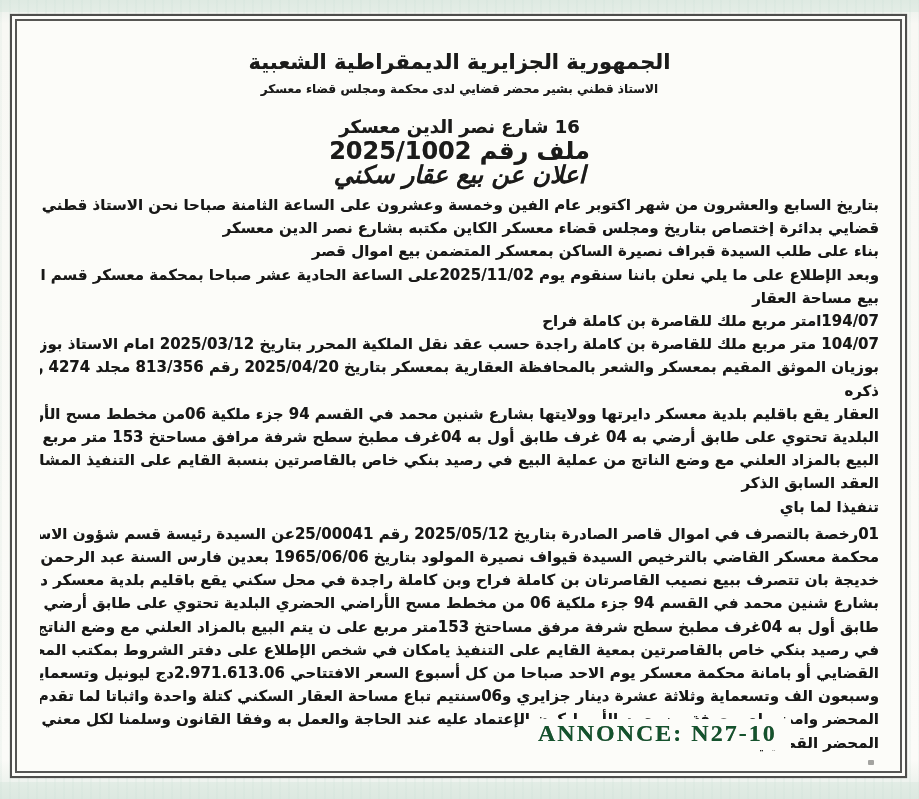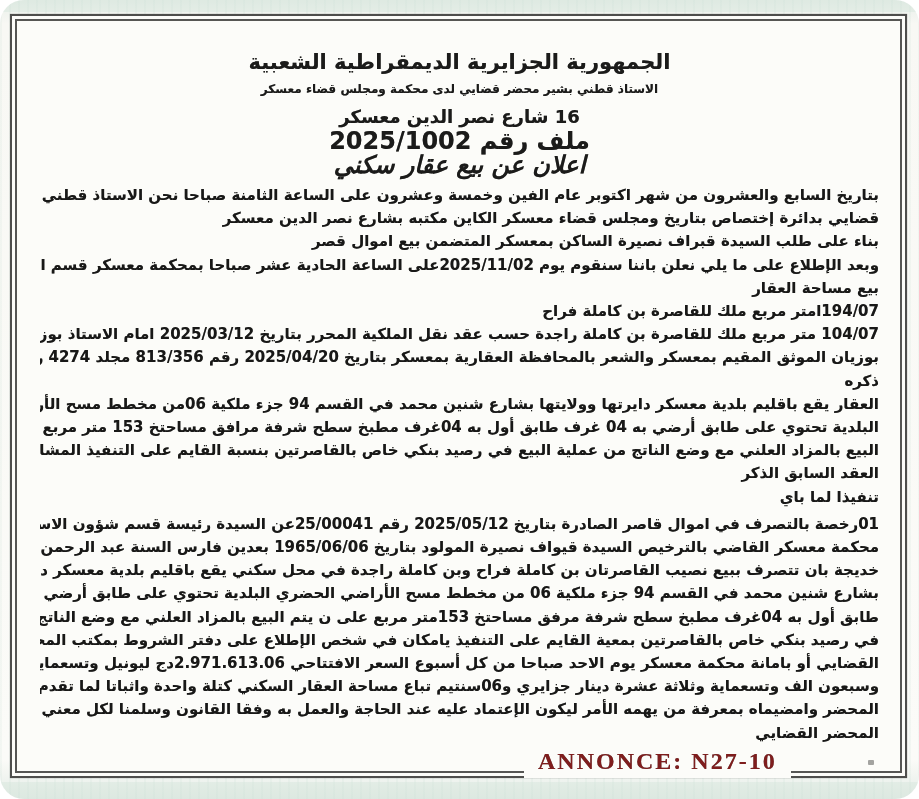--- a/index.html
+++ b/index.html
@@ -15,21 +15,20 @@
   .scan-page {
     position: relative;
     width: 919px;
     height: 799px;
     background:
       repeating-linear-gradient(90deg,
         rgba(170, 205, 190, 0.10) 0px, rgba(170, 205, 190, 0.10) 2px,
         rgba(255,255,255,0) 2px, rgba(255,255,255,0) 9px),
       linear-gradient(180deg, #e7eee8 0%, #f8f8f4 3%, #fbfbf8 95%, #e4ece6 100%);
     overflow: hidden;
-    border-radius: 24px;
   }
   .strip-top, .strip-bottom {
     position: absolute;
     left: 0;
     width: 100%;
     background: rgba(205, 226, 215, 0.35);
   }
   .strip-top { top: 0; height: 12px; }
   .strip-bottom { bottom: 0; height: 17px; }
 
@@ -62,21 +61,21 @@
   }
 
   .header-block {
     text-align: center;
     font-weight: 700;
     letter-spacing: 0.5px;
     text-shadow: 0 0 0.6px rgba(20,20,20,0.55);
   }
   .h-line1 { font-size: 21px; line-height: 27px; margin-top: 9px; }
   .h-line2 { font-size: 12px; line-height: 26px; }
-  .h-line3 { font-size: 18px; line-height: 25px; margin-top: 2px; }
+  .h-line3 { font-size: 18px; line-height: 25px; margin-top: 12px; }
   .h-line4 { font-size: 24px; line-height: 24px; }
   .h-line5 { font-size: 24px; line-height: 24px; font-style: italic; }
 
   .body-block {
     margin-top: 7px;
     text-align: right;
     font-weight: 700;
     font-size: 15px;
     letter-spacing: -0.2px;
     color: #181817;
@@ -85,29 +84,29 @@
   .b-line {
     line-height: 23.2px;
     white-space: nowrap;
     overflow: hidden;
   }
   .b-line.para-gap { margin-top: 4px; }
 
   .annonce {
     position: absolute;
     left: 524px;
-    top: 747px;
+    top: 719px;
     direction: ltr;
     background: #fcfcf9;
     padding: 1px 14px 3px 14px;
     font-family: "Liberation Serif", "DejaVu Serif", serif;
     font-weight: 700;
     font-size: 24px;
     letter-spacing: 2px;
-    color: #7f1d1d;
+    color: #14532d;
     text-shadow: 0 0 0.6px rgba(30,30,30,0.6);
   }
   .scan-speck {
     position: absolute;
     left: 868px;
     top: 760px;
     width: 6px;
     height: 5px;
     background: rgba(90,90,88,0.55);
     border-radius: 1px;

